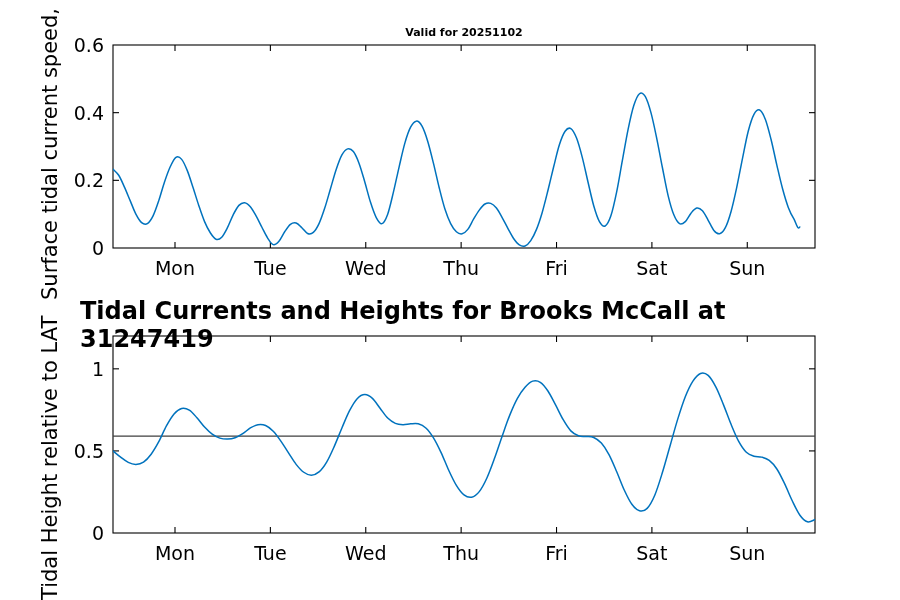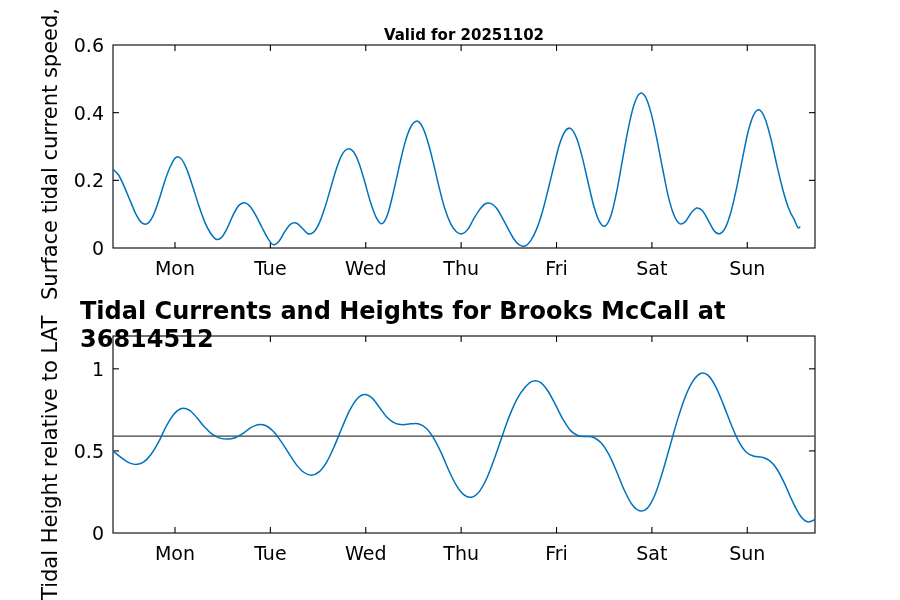--- a/index.html
+++ b/index.html
@@ -35,21 +35,21 @@
     left: 38px;
     top: 300px;
   }
   #ylabel-bottom {
     left: 38px;
     top: 600px;
   }
   
   .subtitle {
     position: absolute;
-    font-size: 15px;
+    font-size: 11px;
     font-weight: bold;
     color: #000000;
     text-align: center;
   }
   #subtitle-top {
     left: 113px;
     top: 26px;
     width: 702px;
   }
   .maintitle {
@@ -101,21 +101,21 @@
 <body>
 
 <div id="figure">
 
   <div class="ylabel" id="ylabel-top">Surface tidal current speed, kn</div>
 
   <div class="ylabel" id="ylabel-bottom">Tidal Height relative to LAT</div>
 
   <div class="subtitle" id="subtitle-top">Valid for 20251102</div>
 
-  <div class="maintitle">Tidal Currents and Heights for Brooks McCall at 36814512</div>
+  <div class="maintitle">Tidal Currents and Heights for Brooks McCall at 31247419</div>
 
   <svg class="axes-svg" width="900" height="600">
     <g id="top-axes">
         <defs>
           <clipPath id="clip-surface-current-speed">
             <rect x="113" y="45" width="702" height="203"></rect>
           </clipPath>
         </defs>
         <rect x="113" y="45" width="702" height="203" class="axbox"></rect>
         <text x="104" y="255" class="ticklabel ticklabel-y">0</text>

